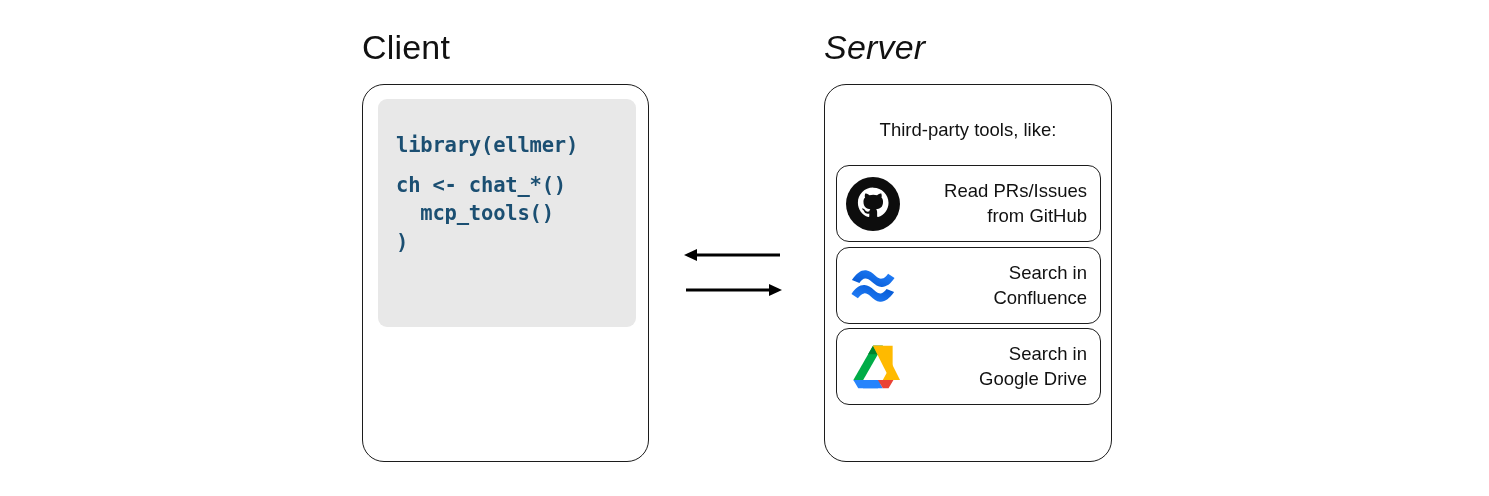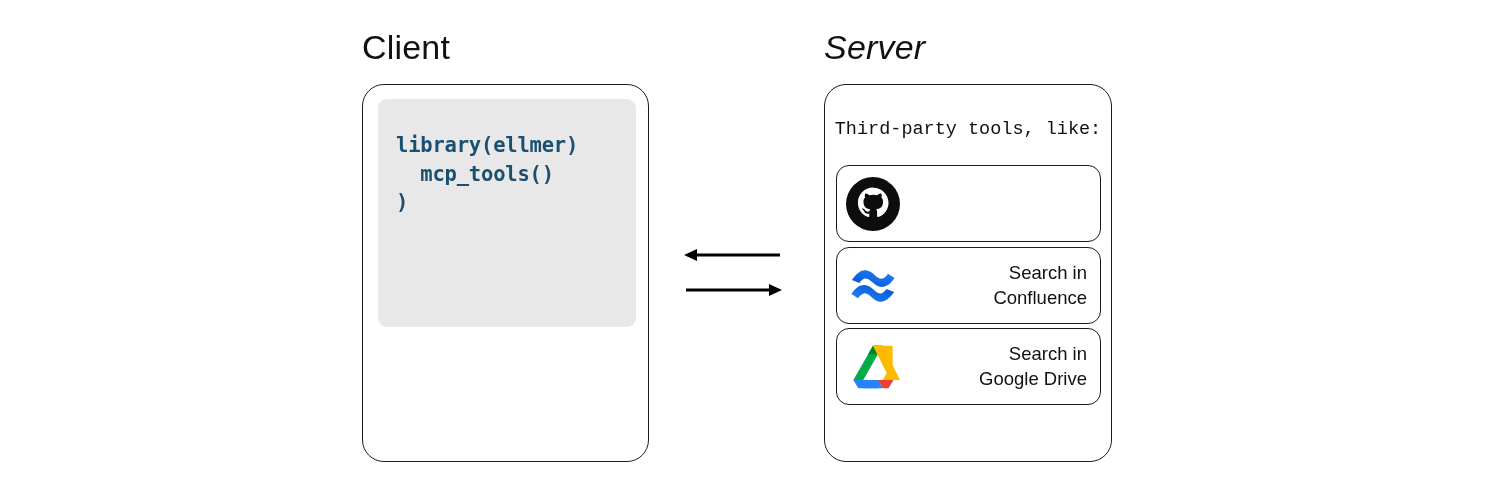--- a/index.html
+++ b/index.html
@@ -66,21 +66,20 @@
   
   #tools-caption {
     position: absolute;
     left: 0;
     top: 34px;
     width: 100%;
     text-align: center;
     font-size: 18.5px;
     color: #111111;
     white-space: nowrap;
-    font-family: Liberation Mono, monospace;
   }
 
   .tool-card {
     position: absolute;
     left: 11px;
     width: 265px;
     height: 77px;
     border: 1.6px solid #1c1c1c;
     border-radius: 13px;
     background: #ffffff;
@@ -122,35 +121,40 @@
 </head>
 <body>
 
 <div class="col-title" id="client-title">Client</div>
 
 <div class="col-title" id="server-title">Server</div>
 
 <div class="panel" id="client-panel">
   <div id="code-block">
     <div class="code-line">library(ellmer)</div>
+    <div class="code-line gap">ch &lt;- chat_*()</div>
     <div class="code-line tight">  mcp_tools()</div>
     <div class="code-line tight">)</div>
   </div>
 </div>
 
 <div class="panel" id="server-panel">
 
   <div id="tools-caption">Third-party tools, like:</div>
 
   <div class="tool-card" id="tool-card-0">
     <div class="tool-logo">
       <svg width="54" height="54" viewBox="0 0 64 64" aria-hidden="true">
         <circle cx="32" cy="32" r="32" fill="#0d0d0d"></circle>
         <path fill="#ffffff" d="M32 12.5c-9.9 0-17.9 8-17.9 17.9 0 7.9 5.1 14.6 12.3 17 .9.2 1.2-.4 1.2-.9v-3.1c-5 1.1-6-2.4-6-2.4-.8-2.1-2-2.6-2-2.6-1.6-1.1.1-1.1.1-1.1 1.8.1 2.8 1.9 2.8 1.9 1.6 2.8 4.2 2 5.2 1.5.2-1.2.6-2 1.2-2.5-4-.5-8.2-2-8.2-8.9 0-2 .7-3.6 1.9-4.9-.2-.5-.8-2.3.2-4.8 0 0 1.5-.5 5 1.9 1.4-.4 3-.6 4.5-.6s3.1.2 4.5.6c3.4-2.3 5-1.9 5-1.9 1 2.5.4 4.3.2 4.8 1.2 1.3 1.9 2.9 1.9 4.9 0 7-4.2 8.5-8.2 8.9.6.6 1.2 1.7 1.2 3.4v5c0 .5.3 1.1 1.2.9 7.2-2.4 12.3-9.1 12.3-17 0-9.9-8-17.9-17.9-17.9z"></path>
       </svg>
+    </div>
+    <div class="tool-label">
+      <div>Read PRs/Issues</div>
+      <div>from GitHub</div>
     </div>
   </div>
 
   <div class="tool-card" id="tool-card-1">
     <div class="tool-logo">
       <svg width="52" height="52" viewBox="0 0 64 64" aria-hidden="true">
         <defs>
           <linearGradient id="cnf-g1" x1="0%" y1="100%" x2="100%" y2="0%">
             <stop offset="0%" stop-color="#0052cc"></stop>
             <stop offset="100%" stop-color="#2684ff"></stop>

